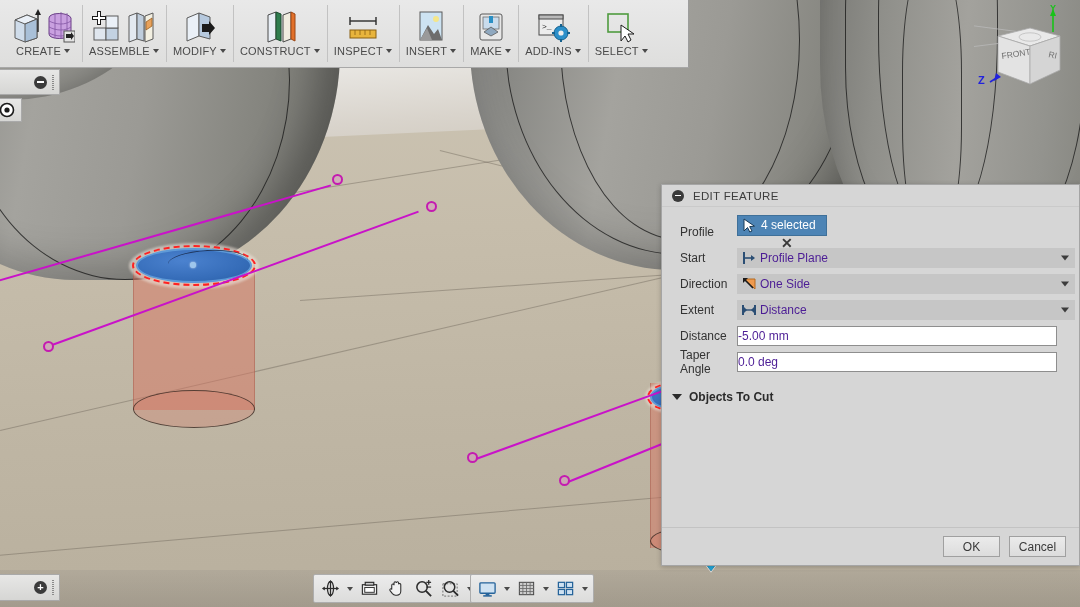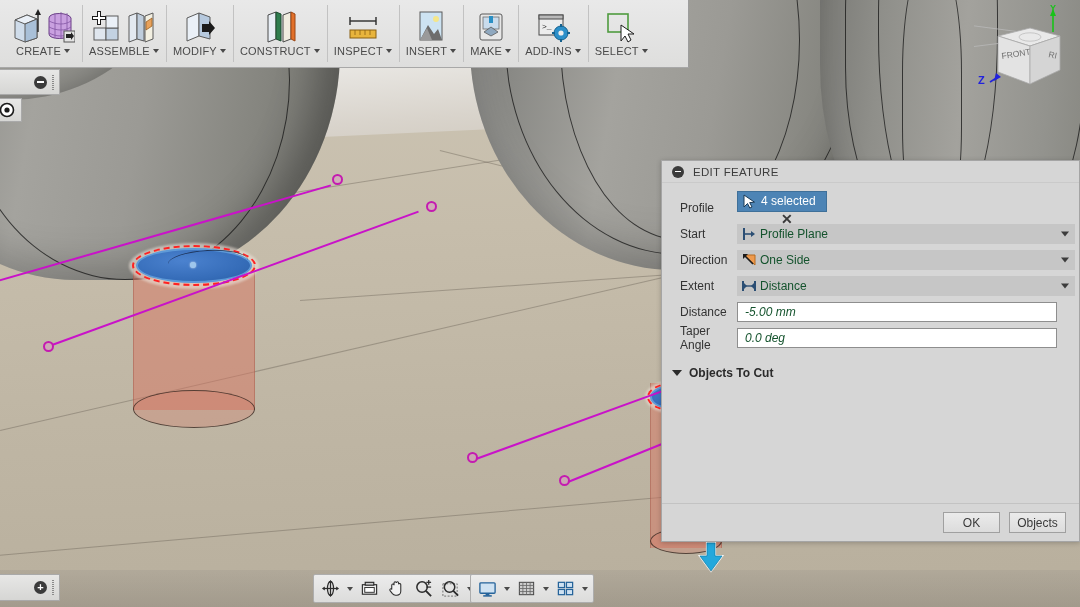--- a/index.html
+++ b/index.html
@@ -152,21 +152,21 @@
   }
   .circ-btn {
     width: 13px; height: 13px; border-radius: 50%; background: #3b3b3b;
     display: flex; align-items: center; justify-content: center;
     color: #fff; font-size: 11px; line-height: 1; font-weight: bold;
   }
   .grip { width: 2px; height: 15px; border-left: 1px dotted #8a8a8a; border-right:1px dotted #8a8a8a;}
 
   
   #dialog {
-    position: absolute; left: 661px; top: 160px; width: 419px; height: 382px;
+    position: absolute; left: 661px; top: 184px; width: 419px; height: 382px;
     background: #d6d6d6; border: 1px solid #a5a5a5;
     box-shadow: 0 1px 5px rgba(0,0,0,.22);
     font-size: 12px; color: #2f2f2f;
   }
   #dlg-title {
     height: 22px; display: flex; align-items: center; gap: 9px; padding-left: 10px;
     background: #d6d6d6; border-bottom: 1px solid #cacaca;
   }
   .dlg-dot {
     width: 12px; height: 12px; border-radius: 50%; background: #3a3a3a;
@@ -176,22 +176,22 @@
   #dlg-title span { font-size: 11.5px; color: #3d3d3d; letter-spacing: .3px; }
 
   .row { display: flex; align-items: center; height: 26px; padding: 0 4px 0 0; }
   .row-label { width: 75px; padding-left: 18px; font-size: 12px; color: #333; }
   .ctrl {
     flex: 1; height: 20px; display: flex; align-items: center;
     background: #c6c6c6; border: 1px solid #c6c6c6; position: relative;
   }
   .ctrl.inputbox { background: #fff; border: 1px solid #8e8e8e; }
   .ctrl .ico { width: 22px; display: flex; align-items: center; justify-content: center; flex: 0 0 22px; }
-  .ctrl .txt { font-size: 12px; color: #14532d; }
-  .ctrl.inputbox .txt { padding-left: 7px; font-style: italic; }
+  .ctrl .txt { font-size: 12px; color: #4c1d95; }
+  .ctrl.inputbox .txt { padding-left: 0; }
   .dd-caret {
     position: absolute; right: 5px; top: 50%; transform: translateY(-50%);
     width: 0; height: 0; border-left: 4px solid transparent; border-right: 4px solid transparent;
     border-top: 5px solid #3c3c3c;
   }
   .ctrl-wrap { flex: 1; display: flex; align-items: center; position: relative; padding-right: 18px; }
 
   .sel-pill {
     height: 21px; background: #4d84b5; color: #fff; font-size: 12px;
     display: flex; align-items: center; gap: 5px; padding: 0 10px 0 5px;
@@ -719,17 +719,17 @@
 
 
     <div id="section-head">
       <i class="tri-dn"></i>
       <span>Objects To Cut</span>
     </div>
 
 
     <div id="dlg-footer">
       <div class="dlg-btn">OK</div>
-      <div class="dlg-btn">Objects</div>
+      <div class="dlg-btn">Cancel</div>
     </div>
   </div>
 
 </div>
 
 </body></html>

